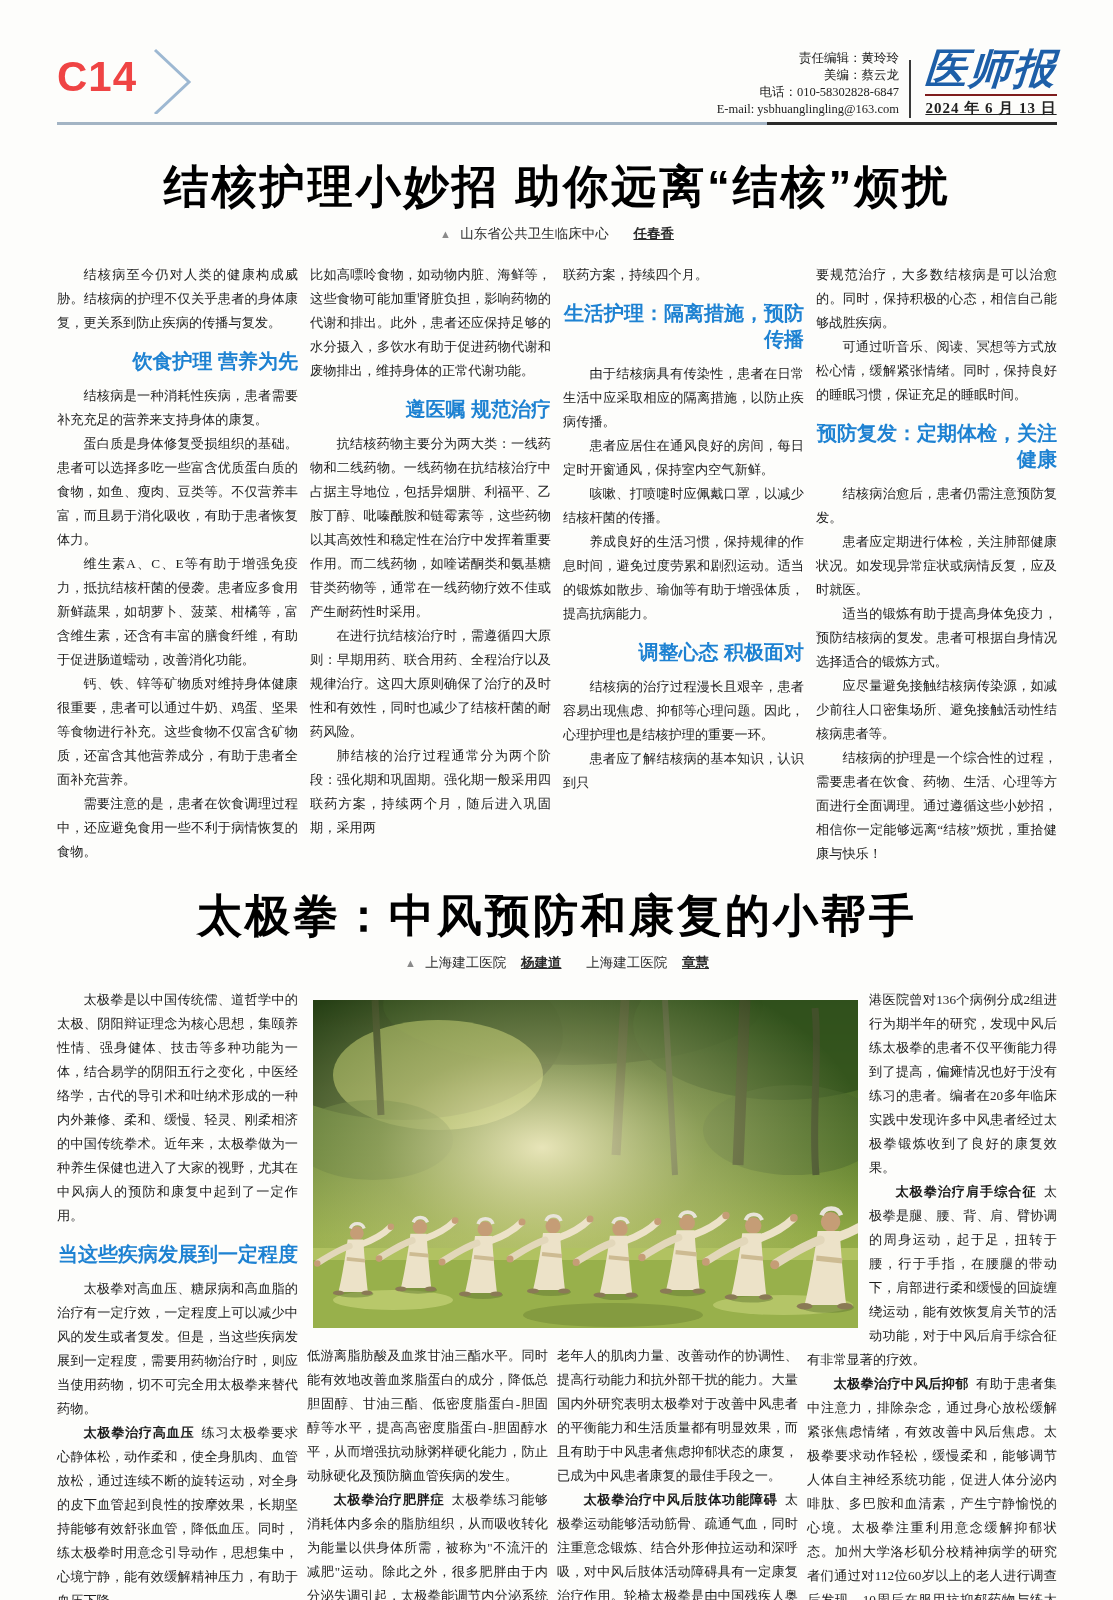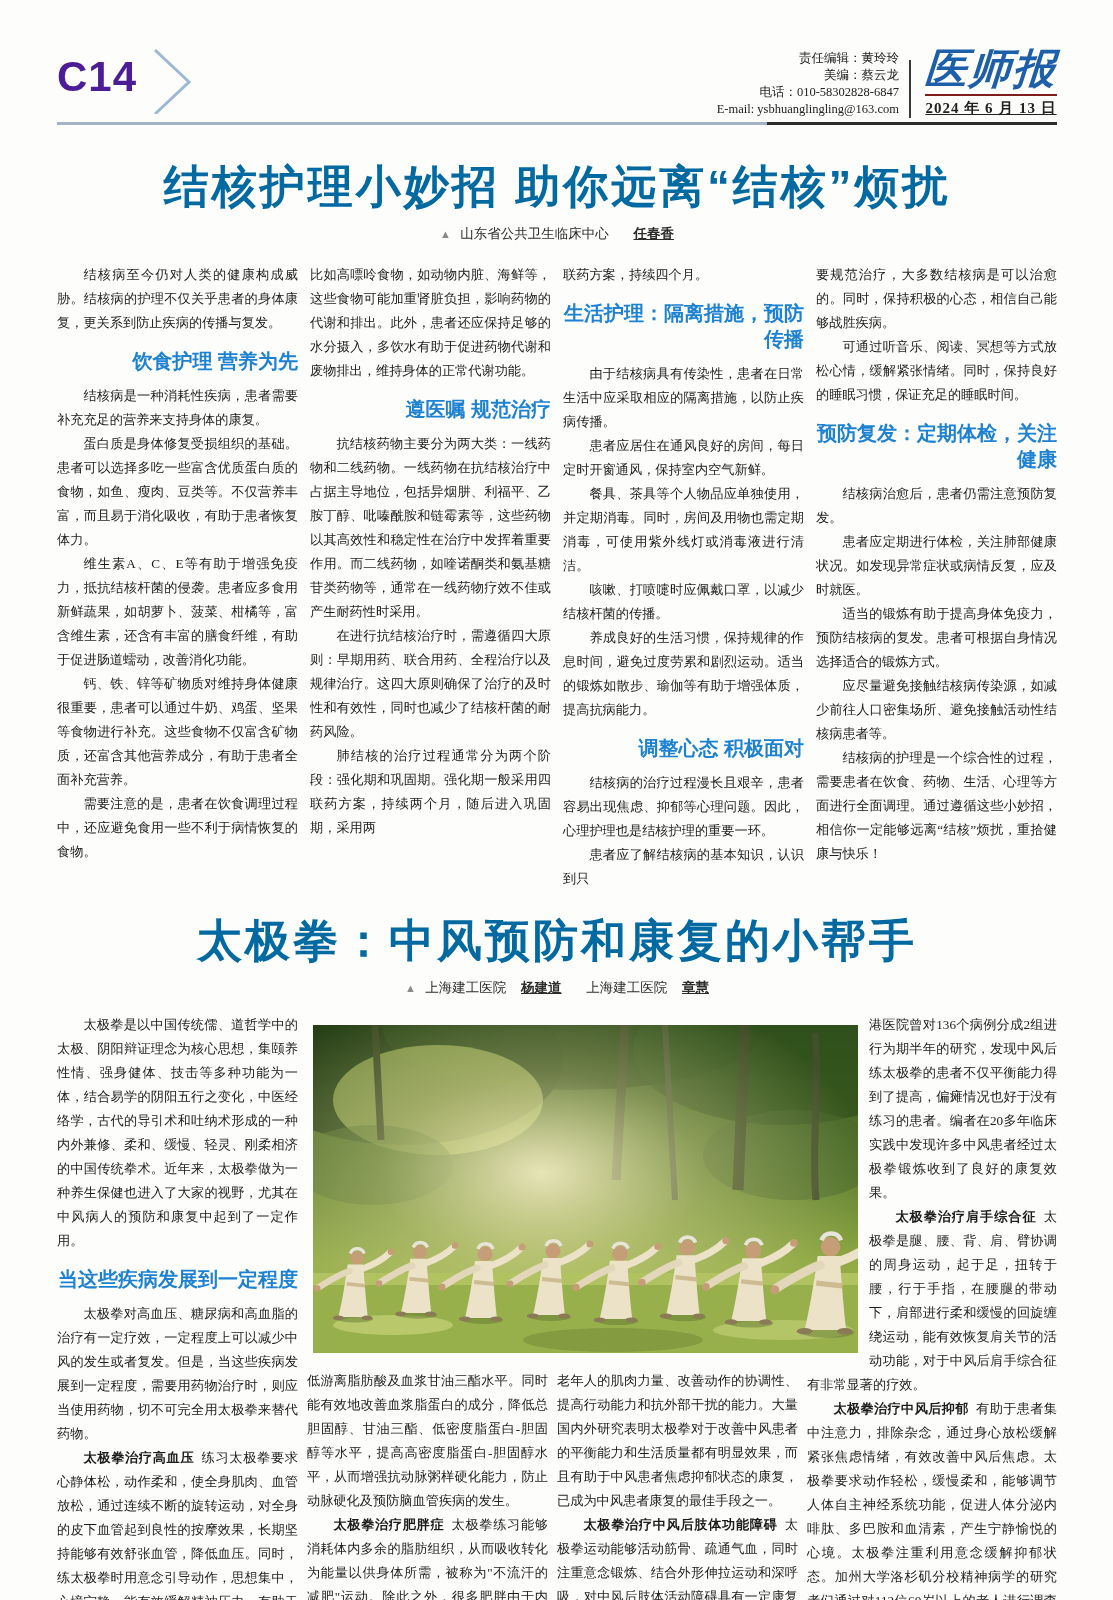--- a/index.html
+++ b/index.html
@@ -7,40 +7,40 @@
     position:relative;width:1113px;height:1600px;margin:0 auto;
     background:#fdfdfb;overflow:hidden;
     font-family:"Liberation Serif","DejaVu Serif",serif;color:#1c1c1c;
   }
   .inner{position:relative;margin:0 57px;width:1000px;}
 
   
   .masthead{display:flex;justify-content:space-between;align-items:flex-end;padding-top:48px;height:70px;}
   .brand{display:flex;align-items:flex-start;}
   .page-code{font-family:"Liberation Sans","DejaVu Sans",sans-serif;font-weight:bold;
-    font-size:42px;color:#4c1d95;line-height:58px;letter-spacing:1px;}
+    font-size:42px;color:#ef4444;line-height:58px;letter-spacing:1px;}
   .chevron{margin:0 2px 0 10px;}
   .cn-section{font-family:"Liberation Sans","DejaVu Sans",sans-serif;font-weight:bold;
     font-size:44px;color:#1d5fa8;line-height:46px;letter-spacing:4px;}
   .en-section{font-family:"Liberation Serif","DejaVu Serif",serif;font-size:15px;color:#9a9a98;
     letter-spacing:7px;margin-top:2px;}
   .mast-right{display:flex;align-items:flex-end;}
   .editor-box{text-align:right;font-size:12.5px;line-height:17px;color:#222;padding-right:10px;}
   .mast-divider{width:2px;height:58px;background:#3a3a3a;margin-right:14px;}
   .paper-box{text-align:center;}
   .paper-name{font-family:"Liberation Serif","DejaVu Serif",serif;font-weight:bold;font-style:italic;
     font-size:42px;color:#1d5fa8;line-height:44px;letter-spacing:2px;transform:skewX(-4deg);}
   .issue-date{font-size:15px;font-weight:bold;color:#222;border-top:2px solid #7f1d1d;
     margin-top:3px;padding-top:3px;letter-spacing:1px;text-decoration:underline;}
   .header-rule{height:3px;margin-top:4px;
     background:linear-gradient(to right,#a3b4c4 0,#a3b4c4 71%,#2b2b2b 71%,#2b2b2b 100%);}
 
   
   .art-title{font-family:"Liberation Sans","DejaVu Sans",sans-serif;font-weight:600;
-    text-align:center;font-size:45px;color:#0369a1;letter-spacing:3px;line-height:52px;margin:0;}
+    text-align:center;font-size:45px;color:#000000;letter-spacing:3px;line-height:52px;margin:0;}
   #a1-title{margin-top:36px;}
   #a2-title{margin-top:24px;}
   .byline{text-align:center;font-size:13.5px;color:#2b2b2b;margin-top:12px;}
   .byline .marker{color:#8a8a8a;font-size:11px;margin-right:6px;}
   .byline b{font-family:"Liberation Sans","DejaVu Sans",sans-serif;text-decoration:underline;}
   .byline .sep{display:inline-block;width:18px;}
 
   .cols{display:flex;gap:12px;margin-top:20px;}
   .col{width:241px;}
   .body-p{margin:0;font-size:13.2px;line-height:24px;text-align:justify;text-indent:2em;
@@ -115,21 +115,20 @@
         <h2 class="subhead">遵医嘱 规范治疗</h2>
         <p class="body-p">抗结核药物主要分为两大类：一线药物和二线药物。一线药物在抗结核治疗中占据主导地位，包括异烟肼、利福平、乙胺丁醇、吡嗪酰胺和链霉素等，这些药物以其高效性和稳定性在治疗中发挥着重要作用。而二线药物，如喹诺酮类和氨基糖苷类药物等，通常在一线药物疗效不佳或产生耐药性时采用。</p>
         <p class="body-p">在进行抗结核治疗时，需遵循四大原则：早期用药、联合用药、全程治疗以及规律治疗。这四大原则确保了治疗的及时性和有效性，同时也减少了结核杆菌的耐药风险。</p>
         <p class="body-p">肺结核的治疗过程通常分为两个阶段：强化期和巩固期。强化期一般采用四联药方案，持续两个月，随后进入巩固期，采用两</p>
       </div>
       <div class="col">
         <p class="body-p noindent">联药方案，持续四个月。</p>
         <h2 class="subhead">生活护理：隔离措施，预防传播</h2>
         <p class="body-p">由于结核病具有传染性，患者在日常生活中应采取相应的隔离措施，以防止疾病传播。</p>
         <p class="body-p">患者应居住在通风良好的房间，每日定时开窗通风，保持室内空气新鲜。</p>
-        <p class="body-p">餐具、茶具等个人物品应单独使用，并定期消毒。同时，房间及用物也需定期消毒，可使用紫外线灯或消毒液进行清洁。</p>
         <p class="body-p">咳嗽、打喷嚏时应佩戴口罩，以减少结核杆菌的传播。</p>
         <p class="body-p">养成良好的生活习惯，保持规律的作息时间，避免过度劳累和剧烈运动。适当的锻炼如散步、瑜伽等有助于增强体质，提高抗病能力。</p>
         <h2 class="subhead">调整心态 积极面对</h2>
         <p class="body-p">结核病的治疗过程漫长且艰辛，患者容易出现焦虑、抑郁等心理问题。因此，心理护理也是结核护理的重要一环。</p>
         <p class="body-p">患者应了解结核病的基本知识，认识到只</p>
       </div>
       <div class="col">
         <p class="body-p noindent">要规范治疗，大多数结核病是可以治愈的。同时，保持积极的心态，相信自己能够战胜疾病。</p>
         <p class="body-p">可通过听音乐、阅读、冥想等方式放松心情，缓解紧张情绪。同时，保持良好的睡眠习惯，保证充足的睡眠时间。</p>
         <h2 class="subhead">预防复发：定期体检，关注健康</h2>

